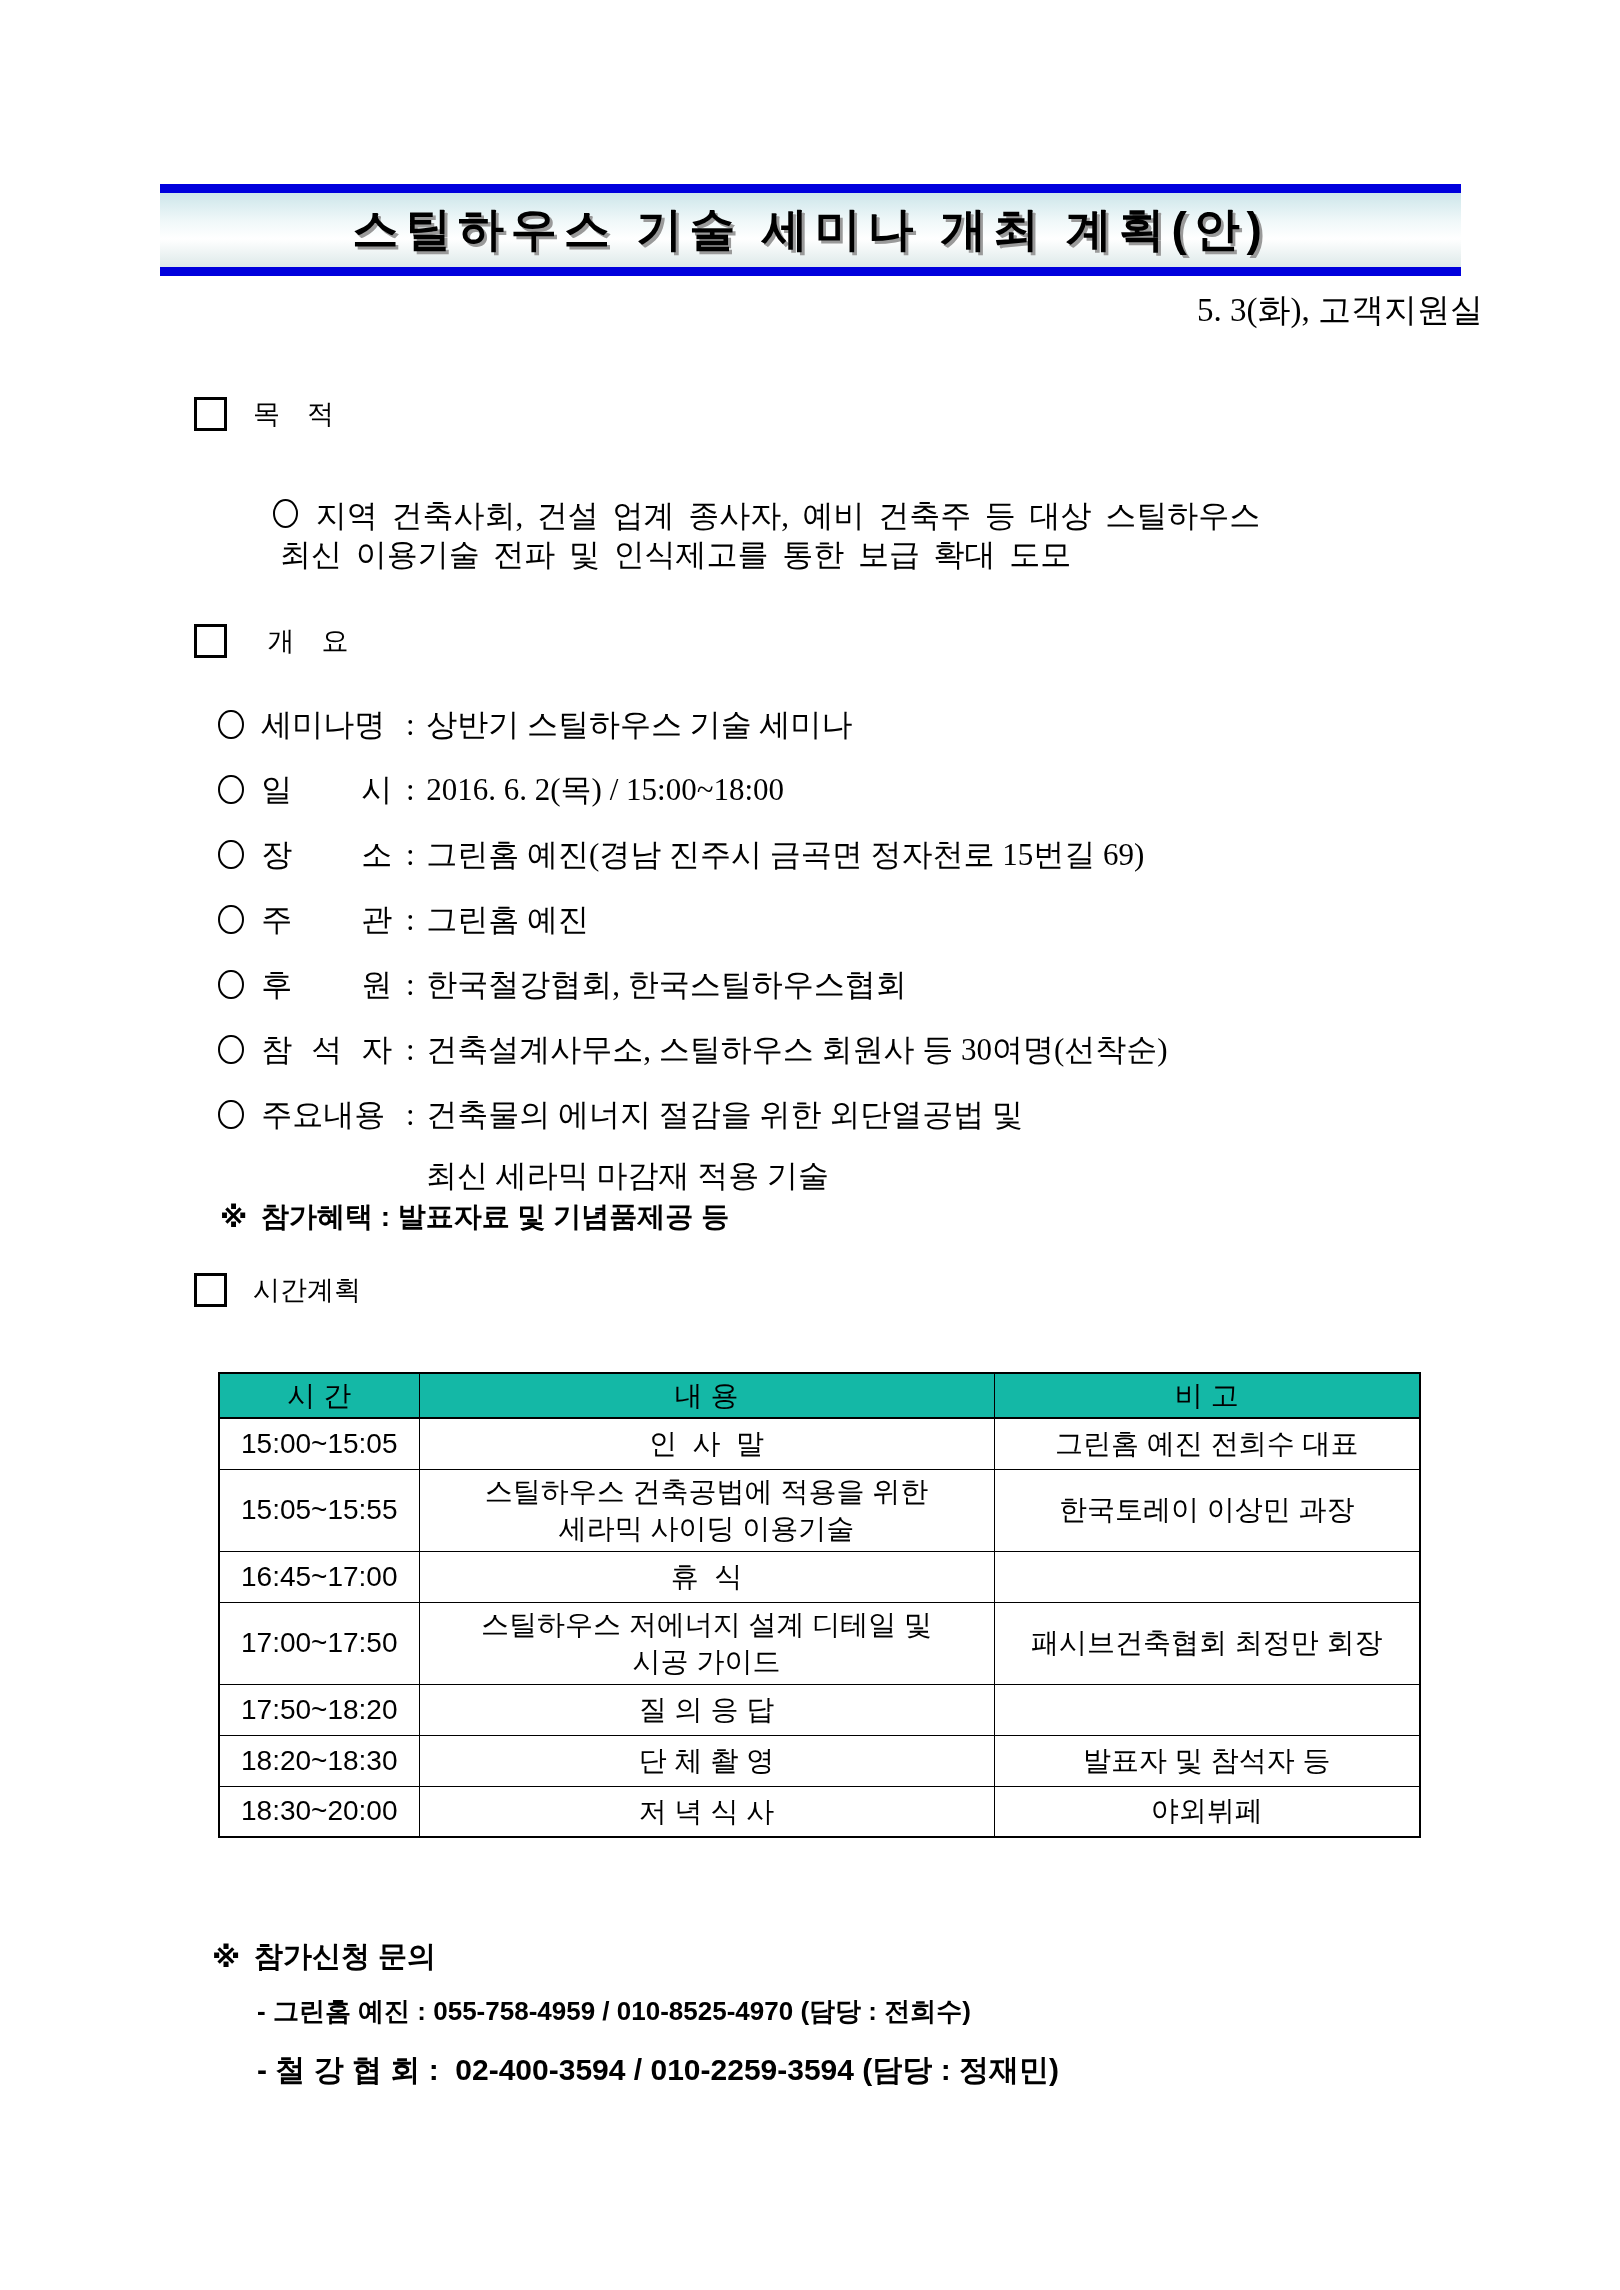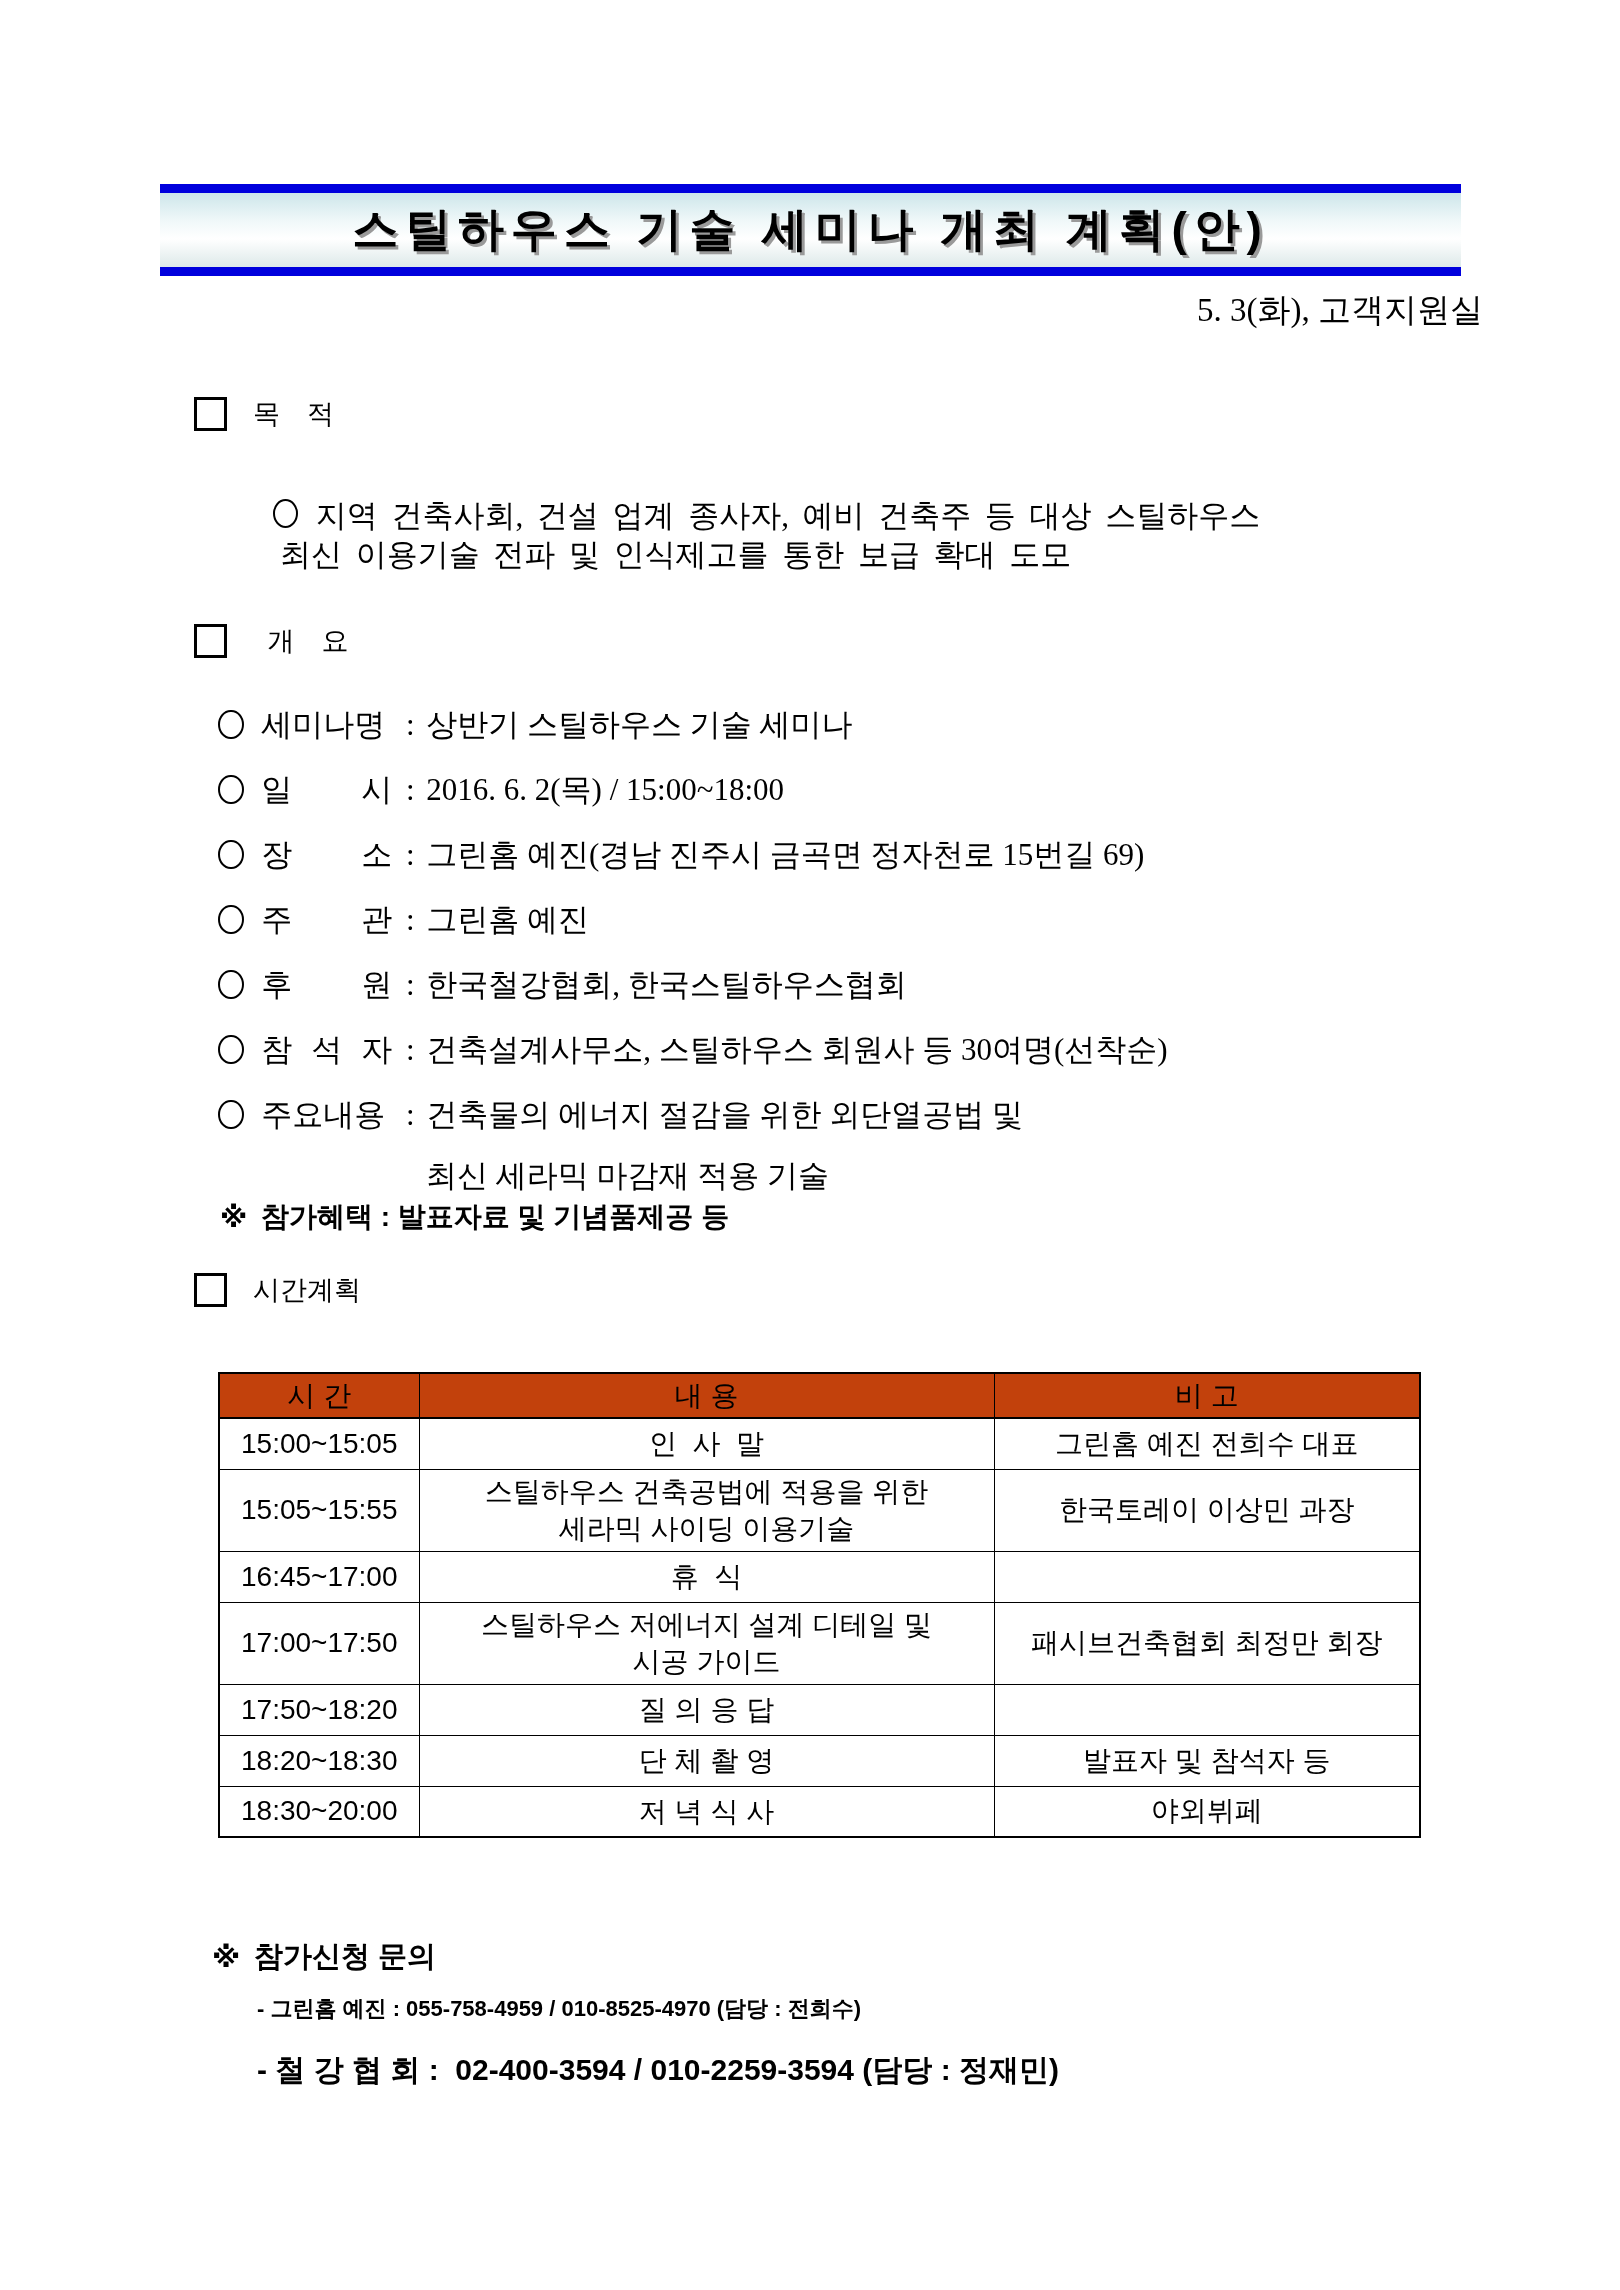--- a/index.html
+++ b/index.html
@@ -78,30 +78,30 @@
     width:1202px;
     font-family:"Liberation Sans","DejaVu Sans",sans-serif;
     font-size:28px; text-align:center;
     border:2px solid #000;
   }
   table.sched th, table.sched td {
     border:1px solid #000; padding:0 5.9px;
     white-space:pre-wrap; overflow:hidden;
   }
   table.sched thead th {
-    background:#c2410c; font-weight:normal;
+    background:#14b8a6; font-weight:normal;
     height:43px; border-bottom:2px solid #000;
   }
   tr.single { height:51px; }
   tr.double { height:82px; }
   .cline { display:block; line-height:37px; }
 
   
   .contact-head { left:212px; top:1937px; font-size:29px; }
-  .contact-line1 { left:257px; top:1994px; font-size:22px; }
+  .contact-line1 { left:257px; top:1994px; font-size:26px; }
   .contact-line2 { left:257px; top:2050px; font-size:30px; }
   .contact-line1, .contact-line2 {
     font-family:"Liberation Sans","DejaVu Sans",sans-serif;
     font-weight:bold; white-space:pre-wrap;
   }
 </style>
 </head>
 <body>
 
 <div class="page">

